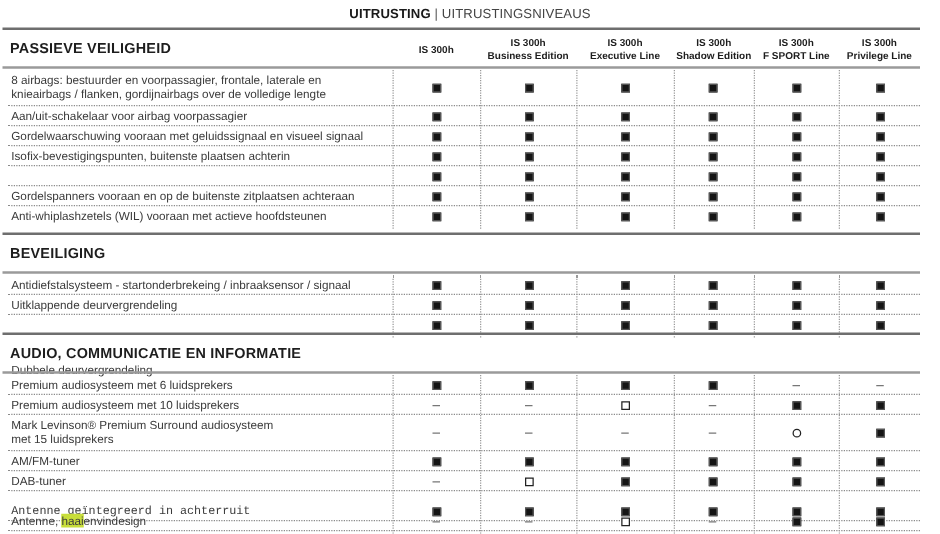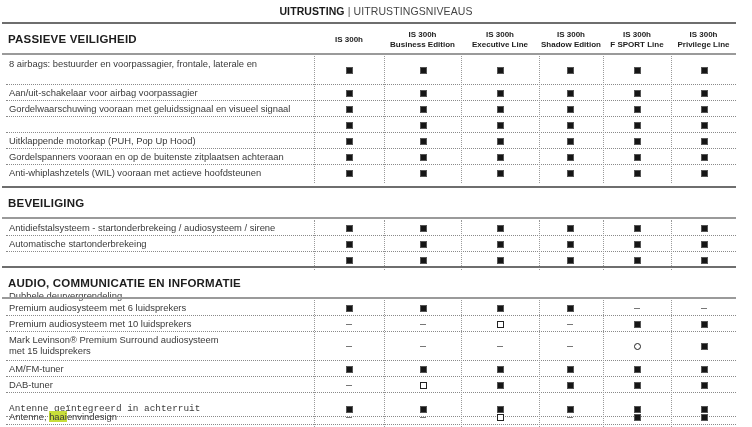--- a/index.html
+++ b/index.html
@@ -62,20 +62,21 @@
       <div>F SPORT Line</div>
     </div>
     <div class="col-head" style="left: 671px; width: 65px; top: 30px;">
       <div>IS 300h</div>
       <div>Privilege Line</div>
     </div>
     <div class="rule thick" style="top: 53px;"></div>
     <div class="row" style="top: 56px; height: 29px;">
       <div class="label" style="top: 2px;">
         <div>8 airbags: bestuurder en voorpassagier, frontale, laterale en</div>
+        <div>knieairbags / flanken, gordijnairbags over de volledige lengte</div>
       </div>
       <div class="cell" style="left: 342px; top: 9.5px;">
         <span class="sym-std"></span>
       </div>
       <div class="cell" style="left: 416px; top: 9.5px;">
         <span class="sym-std"></span>
       </div>
       <div class="cell" style="left: 493px; top: 9.5px;">
         <span class="sym-std"></span>
       </div>
@@ -132,20 +133,23 @@
       </div>
       <div class="cell" style="left: 630px; top: 3px;">
         <span class="sym-std"></span>
       </div>
       <div class="cell" style="left: 697px; top: 3px;">
         <span class="sym-std"></span>
       </div>
       <div class="rowline"></div>
     </div>
     <div class="row" style="top: 117px; height: 16px;">
+      <div class="label" style="top: 2px;">
+        <div>Isofix-bevestigingspunten, buitenste plaatsen achterin</div>
+      </div>
       <div class="cell" style="left: 342px; top: 3px;">
         <span class="sym-std"></span>
       </div>
       <div class="cell" style="left: 416px; top: 3px;">
         <span class="sym-std"></span>
       </div>
       <div class="cell" style="left: 493px; top: 3px;">
         <span class="sym-std"></span>
       </div>
       <div class="cell" style="left: 563px; top: 3px;">
@@ -153,23 +157,20 @@
       </div>
       <div class="cell" style="left: 630px; top: 3px;">
         <span class="sym-std"></span>
       </div>
       <div class="cell" style="left: 697px; top: 3px;">
         <span class="sym-std"></span>
       </div>
       <div class="rowline"></div>
     </div>
     <div class="row" style="top: 133px; height: 16px;">
-      <div class="label" style="top: 2px;">
-        <div>Uitklappende motorkap (PUH, Pop Up Hood)</div>
-      </div>
       <div class="cell" style="left: 342px; top: 3px;">
         <span class="sym-std"></span>
       </div>
       <div class="cell" style="left: 416px; top: 3px;">
         <span class="sym-std"></span>
       </div>
       <div class="cell" style="left: 493px; top: 3px;">
         <span class="sym-std"></span>
       </div>
       <div class="cell" style="left: 563px; top: 3px;">
@@ -234,21 +235,21 @@
     <div class="vline" style="left: 384px; top: 56px; height: 127px;"></div>
     <div class="vline" style="left: 461px; top: 56px; height: 127px;"></div>
     <div class="vline" style="left: 539px; top: 56px; height: 127px;"></div>
     <div class="vline" style="left: 603px; top: 56px; height: 127px;"></div>
     <div class="vline" style="left: 671px; top: 56px; height: 127px;"></div>
     <div class="rule" style="top: 186px;"></div>
     <div class="sec-title" style="top: 197px;">BEVEILIGING</div>
     <div class="rule thick" style="top: 217px;"></div>
     <div class="row" style="top: 220px; height: 16px;">
       <div class="label" style="top: 2px;">
-        <div>Antidiefstalsysteem - startonderbrekeing / audiosysteem / sirene</div>
+        <div>Antidiefstalsysteem - startonderbrekeing / inbraaksensor / signaal</div>
       </div>
       <div class="cell" style="left: 342px; top: 3px;">
         <span class="sym-std"></span>
       </div>
       <div class="cell" style="left: 416px; top: 3px;">
         <span class="sym-std"></span>
       </div>
       <div class="cell" style="left: 493px; top: 3px;">
         <span class="sym-std"></span>
       </div>
@@ -258,21 +259,21 @@
       <div class="cell" style="left: 630px; top: 3px;">
         <span class="sym-std"></span>
       </div>
       <div class="cell" style="left: 697px; top: 3px;">
         <span class="sym-std"></span>
       </div>
       <div class="rowline"></div>
     </div>
     <div class="row" style="top: 236px; height: 16px;">
       <div class="label" style="top: 2px;">
-        <div>Automatische startonderbrekeing</div>
+        <div>Uitklappende deurvergrendeling</div>
       </div>
       <div class="cell" style="left: 342px; top: 3px;">
         <span class="sym-std"></span>
       </div>
       <div class="cell" style="left: 416px; top: 3px;">
         <span class="sym-std"></span>
       </div>
       <div class="cell" style="left: 493px; top: 3px;">
         <span class="sym-std"></span>
       </div>

